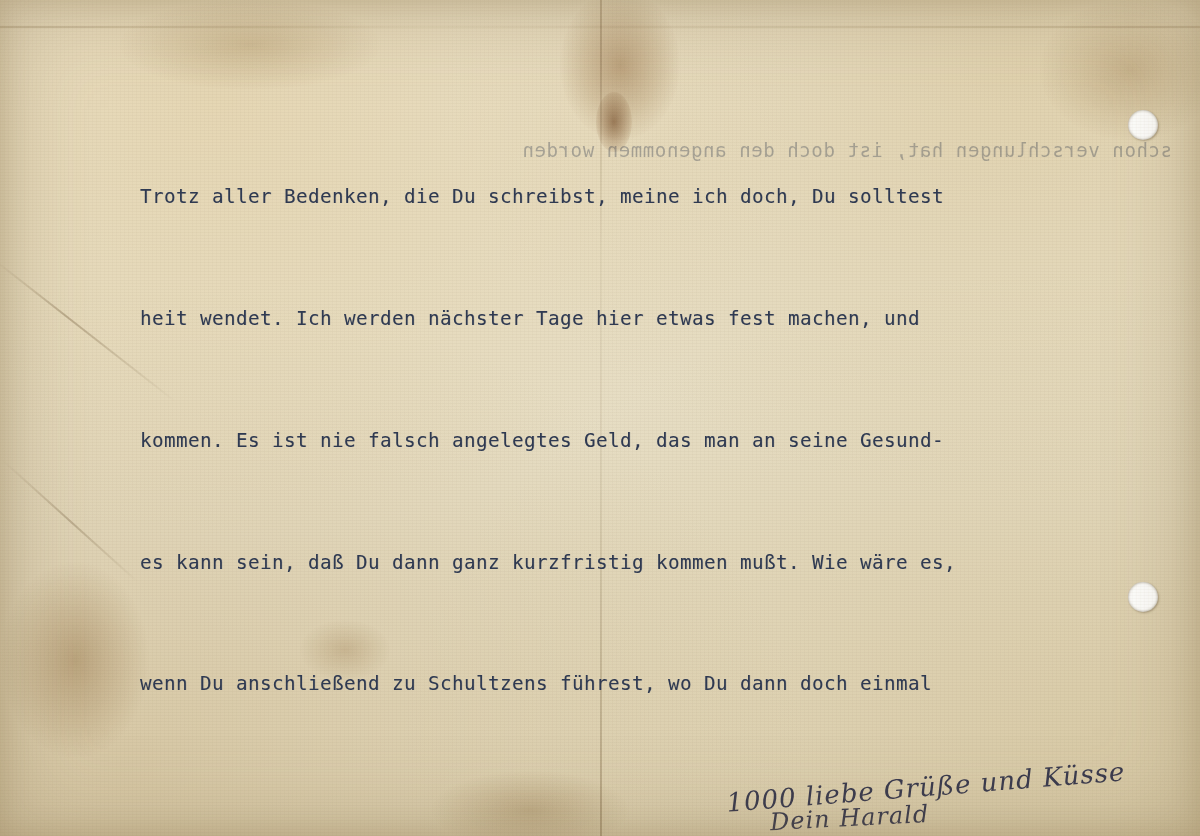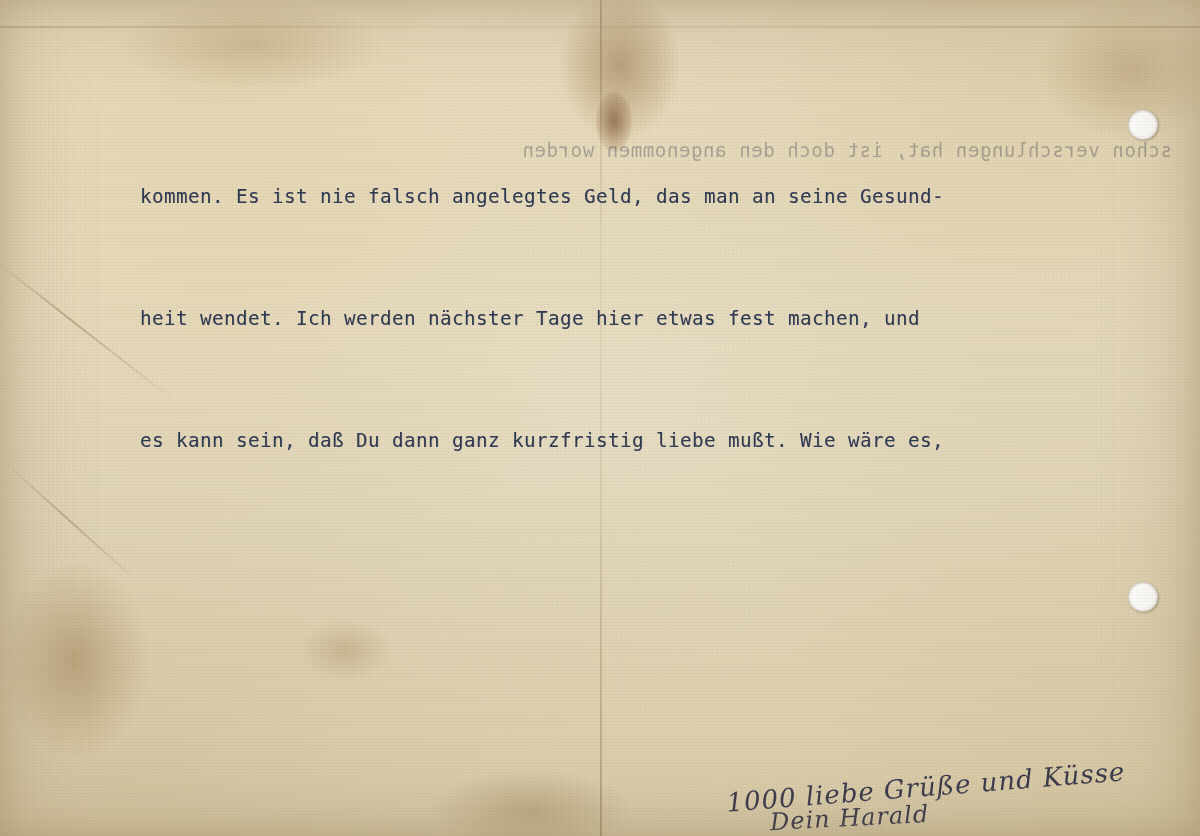--- a/index.html
+++ b/index.html
@@ -158,23 +158,25 @@
   <div class="stain s5"></div>
   <div class="stain s6"></div>
   <div class="stain s7"></div>
 
   <div class="crease c-diag-tl"></div>
   <div class="crease c-diag-bl"></div>
   <div class="crease c-vert"></div>
   <div class="crease c-top"></div>
 
   <div class="typed">
+    <span class="ln">Trotz aller Bedenken, die Du schreibst, meine ich doch, Du solltest</span>
+    <span class="ln">heit wendet. Ich werden nächster Tage hier etwas fest machen, und</span>
     <span class="ln">kommen. Es ist nie falsch angelegtes Geld, das man an seine Gesund-</span>
-    <span class="ln">heit wendet. Ich werden nächster Tage hier etwas fest machen, und</span>
-    <span class="ln">es kann sein, daß Du dann ganz kurzfristig liebe mußt. Wie wäre es,</span>
+    <span class="ln">es kann sein, daß Du dann ganz kurzfristig kommen mußt. Wie wäre es,</span>
+    <span class="ln">wenn Du anschließend zu Schultzens führest, wo Du dann doch einmal</span>
     
     
     
     
     
     
     
     
     
     

